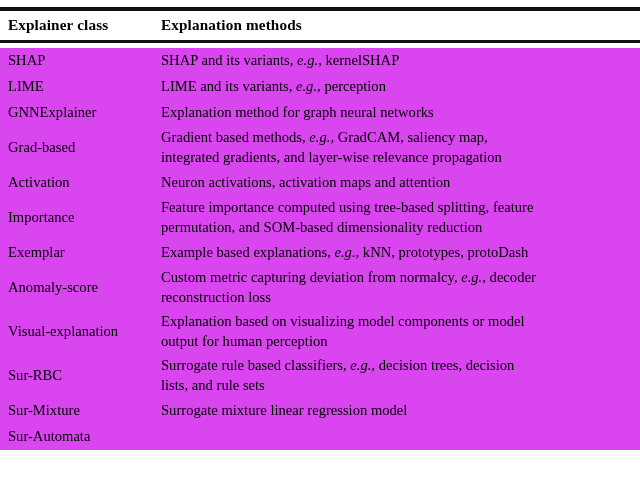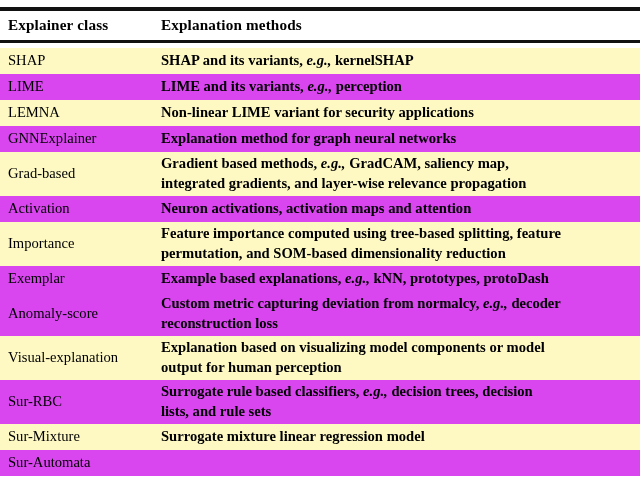--- a/index.html
+++ b/index.html
@@ -64,28 +64,27 @@
     line-height: 1.33;
   }
   tbody td.cls {
     padding-left: 8px;
     padding-right: 4px;
     white-space: nowrap;
   }
   tbody td.mth {
     padding-left: 6px;
     padding-right: 8px;
-    font-weight: bold;
   }
 
   tbody tr.shaded td {
     background: #d946ef;
   }
   tbody tr.plain td {
-    background: #fef9c3;
+    background: #d946ef;
   }
 
   tbody tr.one-line td { height: 22px; }
   tbody tr.two-line td { height: 40px; }
 
   .mth em, .eg {
     font-style: italic;
   }
 
   .line { display: block; }
@@ -125,26 +124,20 @@
           <td class="mth">
             <span class="line"><span>SHAP and its variants,</span> <em class="eg">e.g.,</em> <span>kernelSHAP</span></span>
           </td>
         </tr>
         <tr class="shaded one-line">
           <td class="cls">LIME</td>
           <td class="mth">
             <span class="line"><span>LIME and its variants,</span> <em class="eg">e.g.,</em> <span>perception</span></span>
           </td>
         </tr>
-        <tr class="plain one-line">
-          <td class="cls">LEMNA</td>
-          <td class="mth">
-            <span class="line"><span>Non-linear LIME variant for security applications</span></span>
-          </td>
-        </tr>
         <tr class="shaded one-line">
           <td class="cls">GNNExplainer</td>
           <td class="mth">
             <span class="line"><span>Explanation method for graph neural networks</span></span>
           </td>
         </tr>
         <tr class="plain two-line">
           <td class="cls">Grad-based</td>
           <td class="mth">
             <span class="line"><span>Gradient based methods,</span> <em class="eg">e.g.,</em> <span>GradCAM, saliency map,</span></span>

